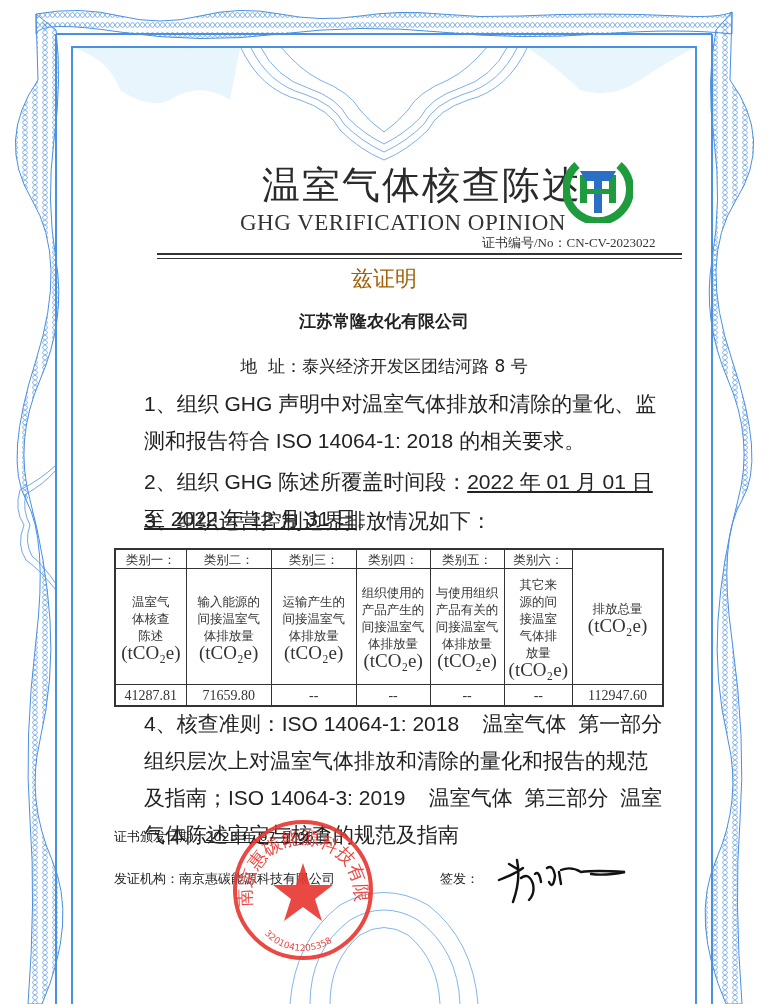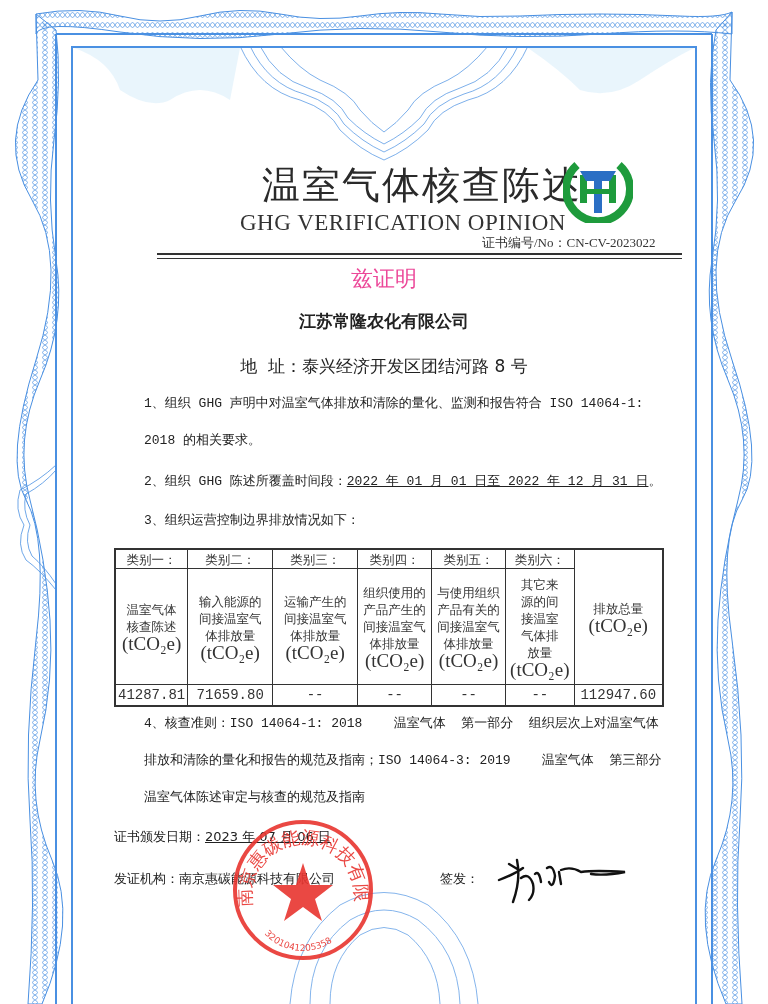--- a/index.html
+++ b/index.html
@@ -21,39 +21,39 @@
   .title-en {
     position: absolute; left: 240px; top: 210px; font-size: 23px; color: #333;
     letter-spacing: 0.5px;
   }
   .logo { position: absolute; left: 563px; top: 153px; width: 70px; height: 70px; }
   .cert-no {
     position: absolute; left: 475px; top: 234px; font-size: 13px; color: #333; margin-left: 7px;
   }
   .rule-thick { position: absolute; left: 157px; top: 253px; width: 525px; height: 2px; background: #333; }
   .rule-thin { position: absolute; left: 157px; top: 258px; width: 525px; height: 1px; background: #333; }
-  .hereby { position: absolute; left: 0; width: 768px; text-align: center; top: 264px; font-size: 22px; color: #ec4899; font-family: "DejaVu Sans", sans-serif; }
+  .hereby { position: absolute; left: 0; width: 768px; text-align: center; top: 264px; font-size: 22px; color: #a16207; font-family: "DejaVu Sans", sans-serif; }
   .company { position: absolute; left: 0; width: 768px; text-align: center; top: 310px; font-size: 17px; font-weight: bold; font-family: "DejaVu Sans", sans-serif; }
   .address { position: absolute; left: 0; width: 768px; text-align: center; top: 355px; font-size: 17px; font-weight: normal; font-family: "DejaVu Sans", sans-serif; }
-  .para { position: absolute; left: 114px; width: 552px; font-size: 13px; line-height: 37px; color: #222; font-family: Liberation Mono, monospace; }
+  .para { position: absolute; left: 114px; width: 552px; font-size: 21px; line-height: 37px; color: #222; font-family: Liberation Sans, sans-serif; }
   .para .indent { padding-left: 30px; }
   .p1 { top: 385px; }
   .p2 { top: 463px; }
   .p3 { top: 502px; }
   .underline { text-decoration: underline; }
   table.emissions {
     position: absolute; left: 114px; top: 548px; width: 550px;
     border-collapse: collapse; font-size: 12.5px; color: #333;
     font-family: "DejaVu Sans", sans-serif;
   }
   table.emissions td { border: 1px solid #333; text-align: center; vertical-align: middle; padding: 0 2px; line-height: 17px; }
   table.emissions { border: 2px solid #333; }
   .cat-row td { height: 18px; margin-left: 9px; }
   .desc-row td { height: 115px; }
-  .val-row td { height: 20px; font-family: Liberation Mono, monospace; font-size: 14px; }
+  .val-row td { height: 20px; font-family: Liberation Serif, serif; font-size: 14px; }
   .unit { font-family: "Liberation Serif", serif; font-size: 19px; }
   .p4 { top: 705px; }
   .issue-date { position: absolute; left: 114px; top: 828px; font-size: 13px; font-family: "DejaVu Sans", sans-serif; }
   .issuer { position: absolute; left: 114px; top: 870px; font-size: 13px; font-family: "DejaVu Sans", sans-serif; }
   .signer { position: absolute; left: 440px; top: 870px; font-size: 13px; font-family: "DejaVu Sans", sans-serif; }
   .signature { position: absolute; left: 495px; top: 850px; width: 140px; height: 60px; }
   .seal { position: absolute; left: 228px; top: 815px; width: 150px; height: 150px; }
 </style>
 </head>
 <body>

